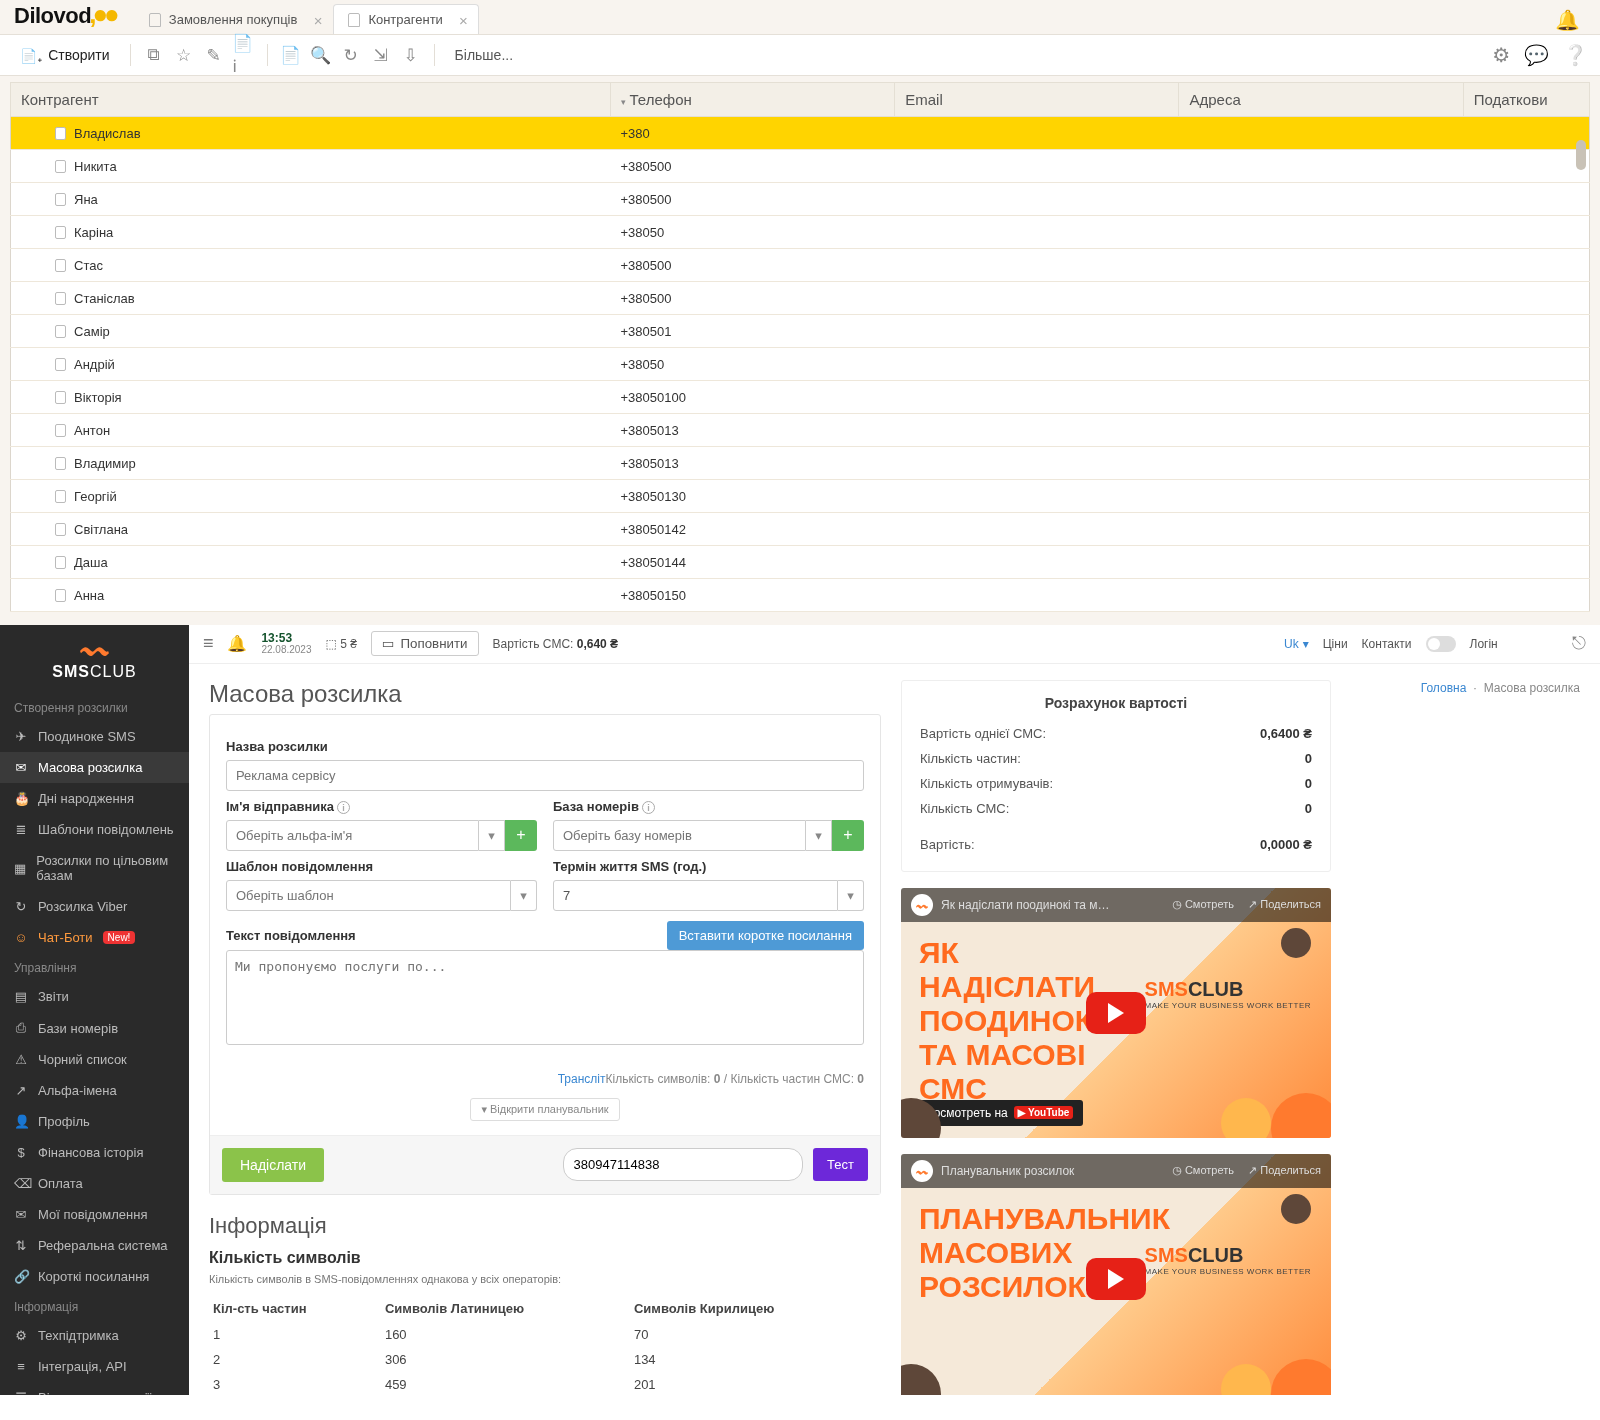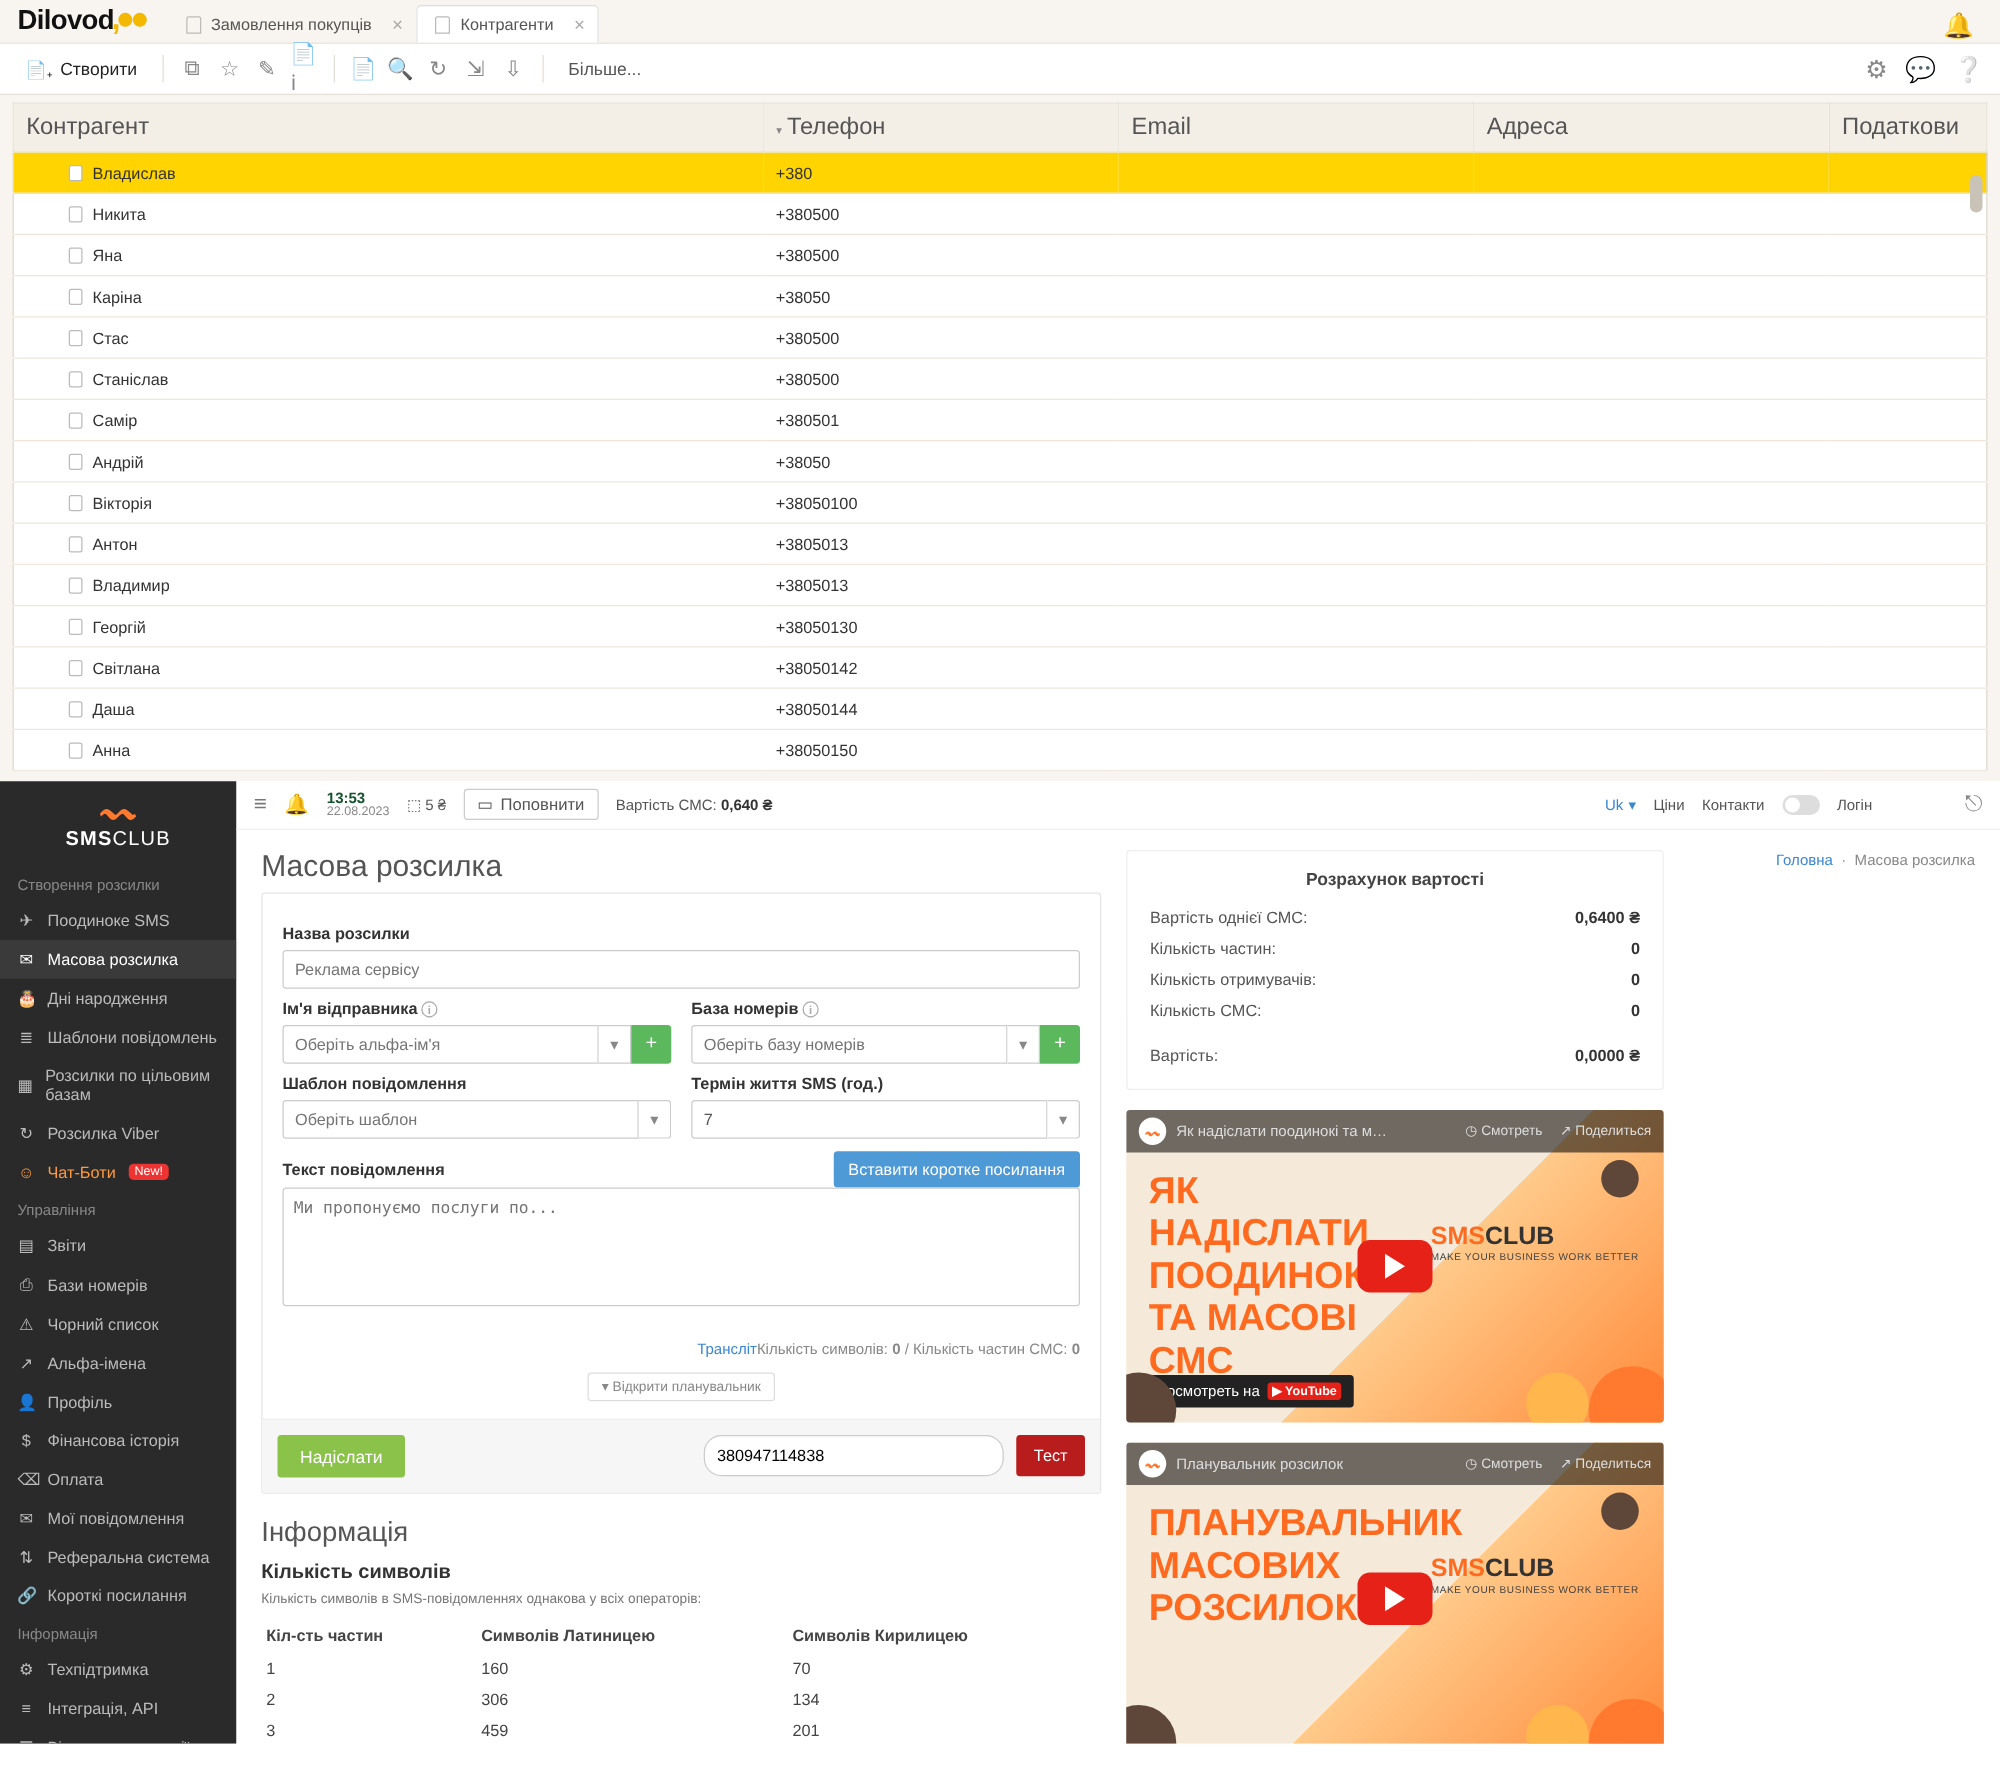--- a/index.html
+++ b/index.html
@@ -19,21 +19,21 @@
   .dilo-create { display:flex; align-items:center; gap:6px; font-size:14px; color:#222; font-weight:500; padding:4px 8px; border-radius:4px;}
   .dilo-tbicon { width:22px; height:22px; display:flex; align-items:center; justify-content:center; color:#888; font-size:17px;}
   .dilo-divider { width:1px; height:22px; background:#e3ded6; margin:0 4px;}
   .dilo-more { color:#555; margin-left:8px; font-size:14px;}
   .dilo-right-icons { margin-left:auto; display:flex; gap:14px; color:#888;}
   .dilo-right-icons span { font-size:20px;}
 
   
   .dilo-grid-wrap { padding: 6px 10px 0 10px; }
   .dilo-grid { width:100%; border:1px solid #dcd6cc; background:#fff; border-collapse:collapse;}
-  .dilo-grid th { background:#f3efe7; text-align:left; font-weight:400; color:#555; font-size:19px; padding:8px 10px; border:1px solid #e4dfd4; position:relative;}
+  .dilo-grid th { background:#f3efe7; text-align:left; font-weight:400; color:#555; font-size:15px; padding:8px 10px; border:1px solid #e4dfd4; position:relative;}
   .dilo-grid th.small-sort::before { content:"▾"; font-size:9px; color:#888; margin-right:4px;}
   .dilo-grid td { border-bottom:1px solid #eee7da; padding:6px 10px; font-size:13px; color:#333; height:33px;}
   .dilo-grid tr.sel td { background:#ffd400; }
   .dilo-grid td .doc-icon { width:11px; height:13px; border:1px solid #bbb; border-radius:2px; display:inline-block; margin:0 8px 0 34px; vertical-align:-2px; background:#fff;}
   .dilo-grid tr.sel td .doc-icon { background:#fff;}
   .dilo-scrollbar-v { position:absolute; right:14px; top:140px; width:10px; height:30px; background:#c9c2b6; border-radius:5px;}
   
   
   .sms-panel { display:flex; height:770px; position:relative; background:#fff;}
   .sms-side { width:189px; background:#2a2a2a; color:#bbb; font-size:13px; overflow:hidden; padding-top:12px;}
@@ -83,21 +83,21 @@
   .sms-combo .dd { width:26px; border:1px solid #ccc; border-left:none; background:#fff; display:flex; align-items:center; justify-content:center; color:#888;}
   .sms-combo .plus { width:32px; background:#5cb85c; color:#fff; display:flex; align-items:center; justify-content:center; font-size:16px; border-top-right-radius:3px; border-bottom-right-radius:3px;}
   .sms-textarea { width:100%; height:95px; border:1px solid #ccc; border-radius:3px; padding:8px; font-size:13px; resize:none; color:#999;}
   .sms-link { color:#3a87d1; font-size:12px; text-decoration:none;}
   .sms-submeta { display:flex; justify-content:flex-end; font-size:12px; color:#888; margin-top:24px;}
   .sms-btn-primary { background:#4e9ad6; color:#fff; border:none; padding:7px 12px; border-radius:3px; font-size:13px;}
   .sms-plan-toggle { text-align:center; margin:12px 0 0 0;}
   .sms-plan-toggle button { border:1px solid #ddd; background:#fff; color:#888; font-size:11px; padding:4px 10px; border-radius:3px;}
   .sms-action-row { display:flex; align-items:center; gap:10px; margin-top:14px; background:#f6f6f6; padding:12px; border-top:1px solid #eee; margin:14px -16px -16px -16px;}
   .sms-btn-send { background:#8bc34a; color:#fff; border:none; padding:9px 18px; border-radius:3px; font-size:14px;}
-  .sms-btn-test { background:#b91c1c; color:#fff; border:none; padding:9px 14px; border-radius:3px; font-size:13px;}
+  .sms-btn-test { background:#6d28d9; color:#fff; border:none; padding:9px 14px; border-radius:3px; font-size:13px;}
   .sms-test-input { flex:1; border:1px solid #ccc; border-radius:14px; padding:8px 10px; font-size:13px; margin-left:auto; max-width:300px;}
 
   .sms-calc { border:1px solid #eee; border-radius:3px; padding:14px 18px; font-size:13px; color:#555; position:relative;}
   .sms-calc::before, .sms-calc::after { content:""; position:absolute; left:0; right:0; height:10px; background-repeat:repeat-x;}
   .sms-calc h3 { text-align:center; font-size:14px; font-weight:700; color:#444; margin-bottom:10px;}
   .sms-calc .row { display:flex; justify-content:space-between; padding:5px 0;}
   .sms-calc .row strong { color:#333;}
   .sms-calc .total { margin-top:8px; padding-top:8px;}
 
   .sms-video { margin-top:16px; height:250px; border-radius:3px; overflow:hidden; position:relative; background:linear-gradient(135deg,#f5e9d9 0%, #f5e9d9 55%, #ffca8a 55%, #ff8a3a 100%);}

